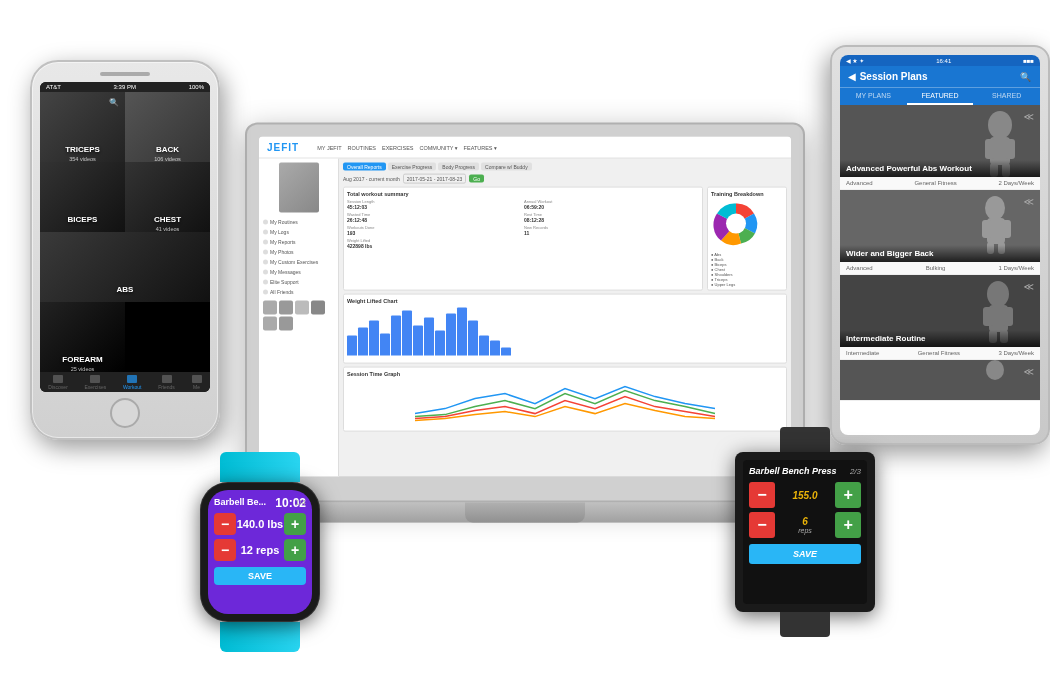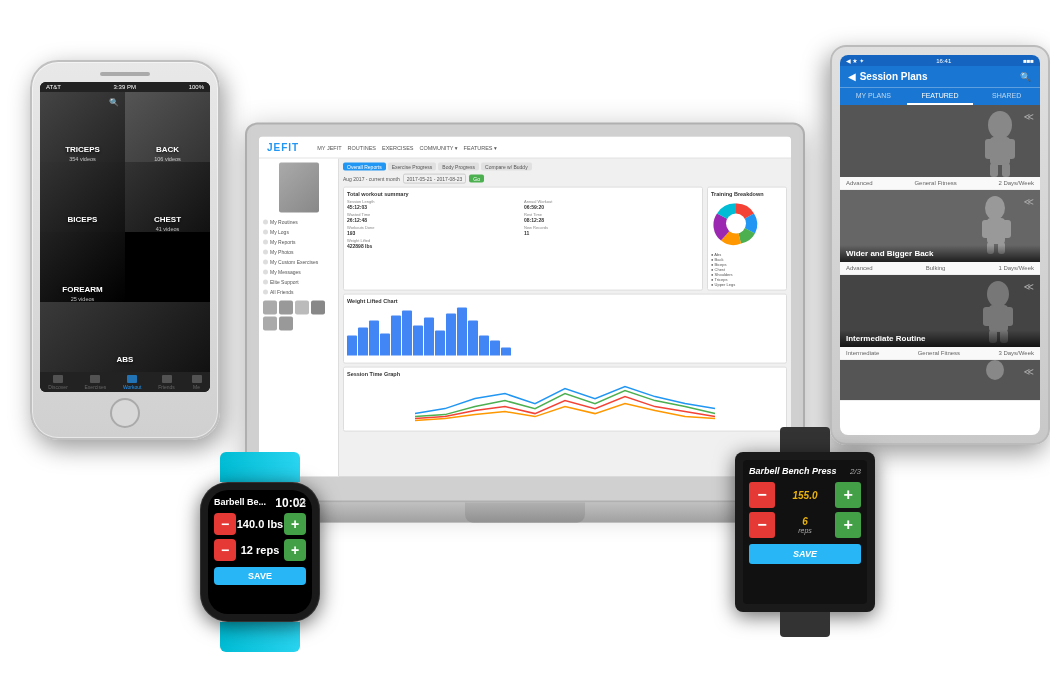--- a/index.html
+++ b/index.html
@@ -364,21 +364,21 @@
       background: #1a1a1a;
       border-radius: 28px;
       margin: 0 auto;
       padding: 8px;
       box-shadow: 0 4px 20px rgba(0,0,0,0.6), inset 0 0 0 1px rgba(255,255,255,0.1);
       position: relative;
     }
     .watch-screen {
       width: 100%;
       height: 100%;
-      background: #000000;
+      background: #6d28d9;
       border-radius: 20px;
       overflow: hidden;
       display: flex;
       flex-direction: column;
       padding: 6px;
     }
     .watch-time {
       color: #fff;
       font-size: 12px;
       font-weight: bold;
@@ -900,27 +900,27 @@
           <div class="muscle-cell cell-biceps">
             <div class="muscle-label">BICEPS</div>
           </div>
 
 
           <div class="muscle-cell cell-chest">
             <div class="muscle-label">CHEST</div>
             <div class="muscle-count">41 videos</div>
           </div>
 
+          <div class="muscle-cell cell-abs" style="grid-column:1/3;">
+            <div class="muscle-label">ABS</div>
+          </div>
+
           <div class="muscle-cell cell-forearm">
             <div class="muscle-label">FOREARM</div>
             <div class="muscle-count">25 videos</div>
-          </div>
-
-          <div class="muscle-cell cell-abs" style="grid-column:1/3;">
-            <div class="muscle-label">ABS</div>
           </div>
         </div>
 
         <div class="phone-bottom-nav">
           <div class="phone-nav-item">
             <div class="phone-nav-icon"></div>
             <span>Discover</span>
           </div>
           <div class="phone-nav-item">
             <div class="phone-nav-icon"></div>
@@ -1029,20 +1029,23 @@
               
               <svg width="100%" height="72" viewBox="0 0 200 72">
                 <rect width="200" height="72" fill="#555"></rect>
                 <ellipse cx="160" cy="20" rx="12" ry="14" fill="#888"></ellipse>
                 <rect x="150" y="32" width="20" height="28" rx="4" fill="#888"></rect>
                 <rect x="145" y="34" width="10" height="20" rx="3" fill="#888"></rect>
                 <rect x="165" y="34" width="10" height="20" rx="3" fill="#888"></rect>
                 <rect x="150" y="58" width="8" height="14" rx="3" fill="#888"></rect>
                 <rect x="162" y="58" width="8" height="14" rx="3" fill="#888"></rect>
               </svg>
+              <div class="workout-thumb-overlay">
+                <div class="workout-name">Advanced Powerful Abs Workout</div>
+              </div>
               <div class="workout-share">≪</div>
             </div>
             <div class="workout-meta">
               <span class="workout-meta-text">Advanced</span>
               <span class="workout-meta-text">General Fitness</span>
               <span class="workout-meta-text">2 Days/Week</span>
             </div>
           </div>
 
           <div class="workout-item">

